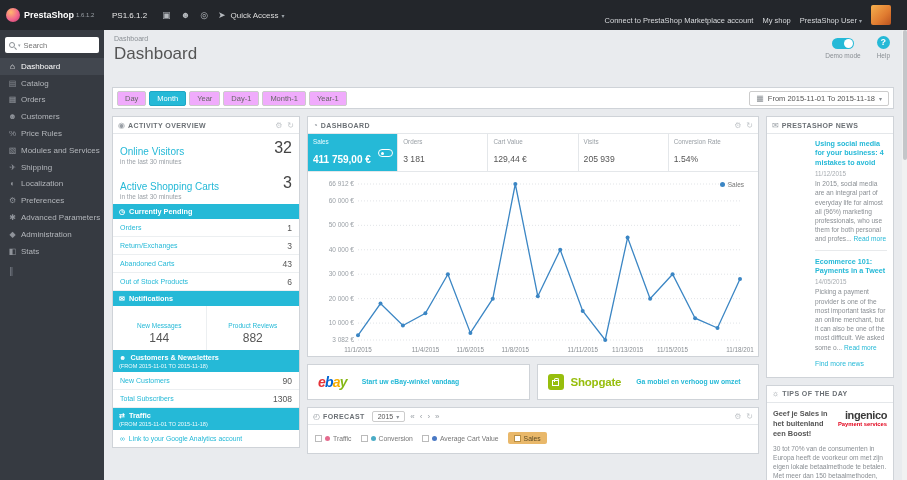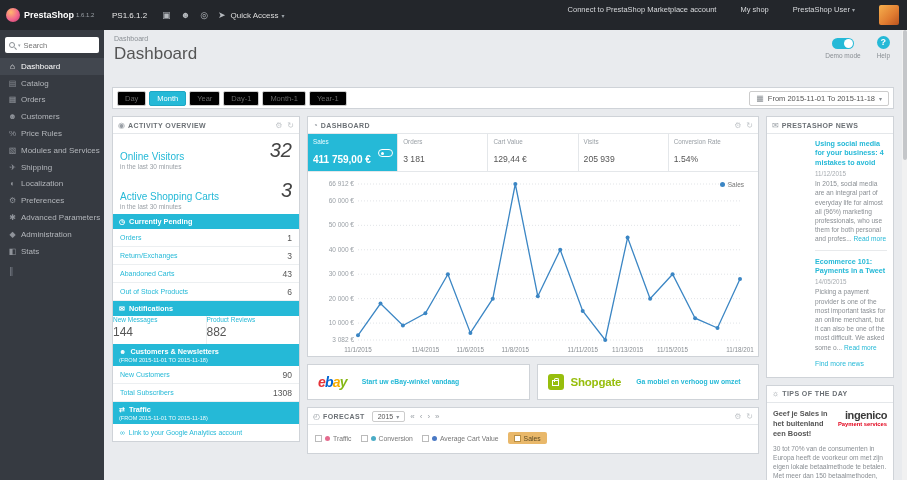--- a/index.html
+++ b/index.html
@@ -14,21 +14,21 @@
     display:flex; align-items:center; z-index:10; }
   .logo { width:104px; flex:none; display:flex; align-items:center; padding-left:6px; cursor:pointer; }
   .logo-circle { width:14px; height:14px; border-radius:50%;
     background: radial-gradient(circle at 35% 30%, #ffb86c 0%, #f2658e 55%, #c23b68 100%); margin-right:4px; flex:none; }
   .logo-text { color:#fff; font-weight:bold; font-size:9px; }
   .logo-ver { color:#9aa0a6; font-size:6px; margin-left:2px; }
   .ps-badge { color:#e8e8e8; font-size:8px; margin:0 10px 0 8px; }
   .tb-icon { color:#b4b8bd; font-size:9px; margin:0 5px; cursor:pointer; }
   .quick-access { color:#ddd; font-size:8px; cursor:pointer; display:flex; align-items:center; gap:3px; }
   .tb-caret { font-size:6px; color:#9aa0a6; }
-  .tb-right { margin-left:auto; display:flex; align-items:flex-start; gap:24px; padding-right:8px; }
+  .tb-right { margin-left:auto; display:flex; align-items:flex-end; gap:9px; padding-right:16px; }
   .tb-link { color:#d8dadd; font-size:7.5px; cursor:pointer; white-space:nowrap; }
   .avatar { width:20px; height:20px; border-radius:2px; flex:none; cursor:pointer;
     background: linear-gradient(135deg,#f6b04e 0%,#e07b30 60%,#b9531f 100%); }
   
   .sidebar { position:absolute; top:30px; left:0; width:104px; bottom:0; background:#363a41; }
   .search-wrap { margin:7px 5px 5px; background:#fff; border-radius:2px; height:16px;
     display:flex; align-items:center; padding:0 4px; gap:3px; }
   .mag { width:6px; height:6px; border:1px solid #8a8f94; border-radius:50%; position:relative; flex:none; }
   .mag::after { content:''; position:absolute; width:3px; height:1px; background:#8a8f94;
     transform:rotate(45deg); left:4px; top:5px; }
@@ -48,53 +48,53 @@
   .head-right { position:absolute; top:6px; right:12px; display:flex; gap:16px; }
   .head-block { text-align:center; cursor:pointer; }
   .toggle { width:22px; height:11px; background:#25b9d7; border-radius:6px; position:relative; margin:2px auto 0; }
   .toggle::after { content:''; position:absolute; right:1px; top:1px; width:9px; height:9px; border-radius:50%; background:#fff; }
   .help-circle { width:13px; height:13px; border-radius:50%; background:#25b9d7; color:#fff; font-size:9px;
     line-height:13px; text-align:center; margin:0 auto; font-weight:bold; }
   .head-label { font-size:6.5px; color:#8a8f94; margin-top:3px; }
   
   .toolbar { position:absolute; top:57px; left:8px; right:8px; height:22px; background:#fff;
     border:1px solid #cfd3d8; display:flex; align-items:center; padding:0 4px; gap:3px; }
-  .range-btn { font-size:7.5px; color:#666; background:#000000; border:1px solid #ccc; border-radius:2px;
+  .range-btn { font-size:7.5px; color:#666; background:#f0abfc; border:1px solid #ccc; border-radius:2px;
     padding:2px 7px; cursor:pointer; font-family:"Liberation Sans",sans-serif; }
   .range-btn.active { background:#25b9d7; border-color:#1ea7c4; color:#fff; }
   .date-btn { margin-left:auto; display:flex; align-items:center; gap:4px; font-size:7.5px; color:#555;
     border:1px solid #ccc; border-radius:2px; padding:2px 6px; background:#fff; cursor:pointer; }
   .cal-glyph { color:#8a8f94; font-size:8px; }
   
   .columns { position:absolute; top:86px; left:8px; right:8px; bottom:0; display:flex; gap:7px; align-items:flex-start; }
   .col-left { width:188px; flex:none; }
   .col-mid { flex:1; min-width:0; }
   .col-right { width:128px; flex:none; }
   .panel { background:#fff; border:1px solid #cfd3d8; margin-bottom:7px; }
   .panel-head { height:17px; display:flex; align-items:center; padding:0 5px; border-bottom:1px solid #e4e7ea; }
   .panel-icon { font-size:8px; color:#9aa0a6; margin-right:3px; }
   .panel-title { font-size:7px; font-weight:bold; letter-spacing:.4px; color:#6b7075; }
   .panel-actions { margin-left:auto; display:flex; gap:5px; }
   .panel-actions span { color:#c3c7cb; font-size:8px; cursor:pointer; }
   
   .stat-row { display:flex; justify-content:space-between; align-items:flex-end; padding:5px 7px 0; }
   .stat-label { color:#25b9d7; font-size:10px; }
-  .stat-value { color:#444; font-size:20px;font-style:italic; }
+  .stat-value { color:#444; font-size:16px; }
   .stat-sub { font-size:6.5px; color:#9aa0a6; padding:1px 7px 4px; }
   .cyan-bar { background:#25b9d7; color:#fff; padding:3px 6px; font-size:7.3px; font-weight:bold;
     display:flex; align-items:center; gap:4px; cursor:default; }
   .cyan-block { background:#25b9d7; color:#fff; padding:3px 6px; }
   .cyan-block .t { font-size:7.3px; font-weight:bold; display:flex; align-items:center; gap:4px; }
   .cyan-block .s { font-size:5.6px; opacity:.92; margin-top:1px; }
   .bar-icon { font-size:7px; }
   .arow { display:flex; justify-content:space-between; align-items:center; padding:3.5px 7px; border-bottom:1px solid #eceff1; cursor:pointer; }
   .arow-label { color:#25b9d7; font-size:7px; }
   .arow-value { color:#555; font-size:8.5px; }
   .notif { display:flex; }
-  .notif-cell { flex:1; padding:0 0 5px; border-right:1px solid #eceff1; cursor:pointer; }
+  .notif-cell { flex:1; text-align:center; padding:16px 0 5px; border-right:1px solid #eceff1; cursor:pointer; }
   .notif-cell:last-child { border-right:none;border-radius:11px; }
   .notif-label { color:#25b9d7; font-size:6.5px; }
   .notif-value { color:#555; font-size:12px; margin-top:2px; }
   .ga-link { display:flex; align-items:center; gap:4px; color:#25b9d7; font-size:6.8px; padding:5px 7px; cursor:pointer; }
   
   .kpi-row { display:flex; border-bottom:1px solid #e4e7ea; }
   .kpi { flex:1; min-width:0; padding:4px 5px; border-right:1px solid #e4e7ea; position:relative; height:37px; cursor:pointer; }
   .kpi:last-child { border-right:none; }
   .kpi-label { font-size:6.3px; color:#9aa0a6; white-space:nowrap; }
   .kpi-value { font-size:8.6px; color:#555; margin-top:9px; white-space:nowrap; overflow:hidden; }

